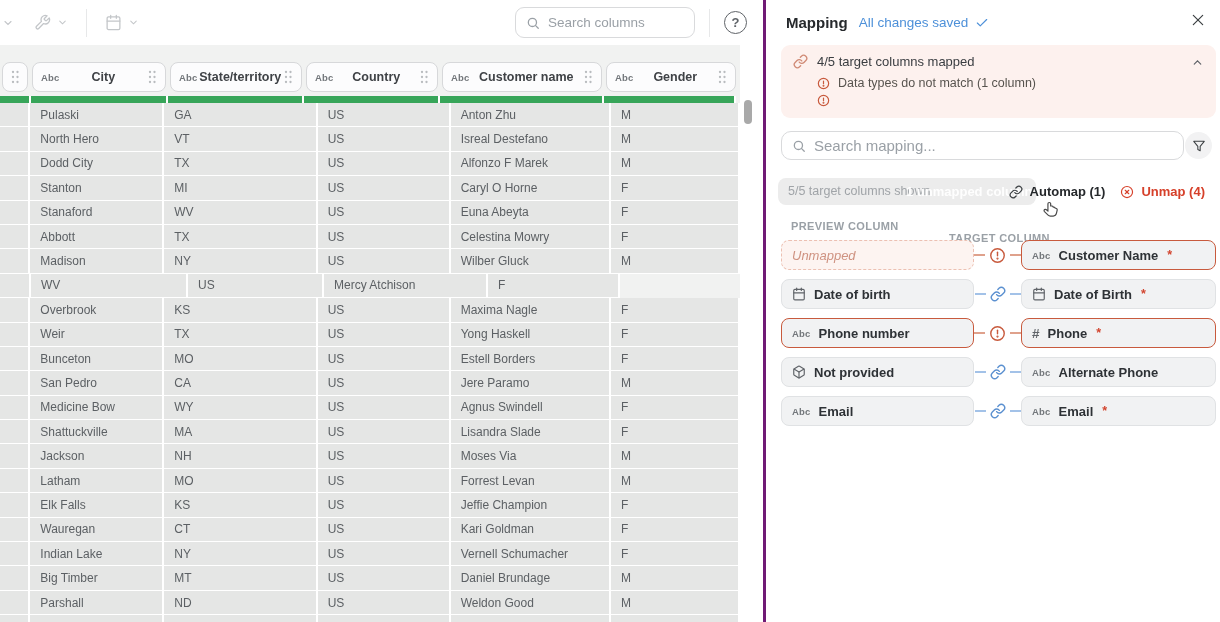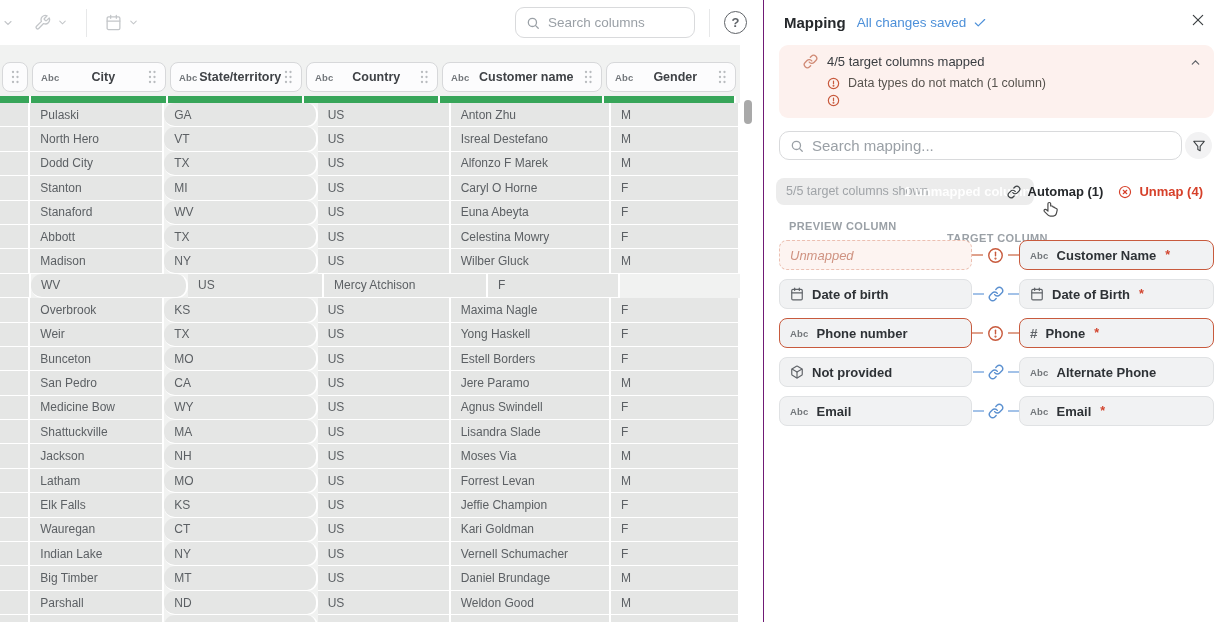--- a/index.html
+++ b/index.html
@@ -30,34 +30,34 @@
   .hpill .hlabel { flex:1; text-align:center; font-size:12.5px; font-weight:600; color:#3f4246; }
   .tlabel { font-size:9.5px; font-weight:700; color:#73777b; letter-spacing:.2px; }
   .h0{width:26px; justify-content:center;} .h1{width:134px;} .h2{width:132px;} .h3{width:132px;} .h4{width:160px;} .h5{width:130px;}
   .green-row { display:flex; margin-top:4px; }
   .gseg { height:7px; background:#37a559; border-right:2px solid #fff; }
   .g0{width:31px;} .g1{width:137px;} .g2{width:136px;} .g3{width:136px;} .g4{width:164px;} .g5{width:132px;}
   .trow { display:flex; height:24.4px; }
   .cell { background:#e5e6e5; border-right:2px solid #fff; border-bottom:1px solid #fff;
     font-size:12px; color:#5c6064; display:flex; align-items:center; padding-left:10px;
     white-space:nowrap; overflow:hidden; }
-  .c0{width:31px; padding-left:0;} .c1{width:137px;} .c2{width:157px;border-radius:11px;} .c3{width:136px;} .c4{width:164px;} .c5{width:132px;}
+  .c0{width:31px; padding-left:0;} .c1{width:137px;} .c2{width:157px;} .c3{width:136px;} .c4{width:164px;} .c5{width:132px;}
   .gutter { position:absolute; left:740px; top:45px; width:23px; height:577px; background:#fff; }
   .thumb { position:absolute; left:4px; top:55px; width:8px; height:24px; border-radius:4px; background:#a9a9a9; }
 
   
   .panel { position:absolute; left:763px; top:0; width:457px; height:622px; background:#fff;
-    border-left:1px solid #701a75; }
+    border-left:3px solid #701a75; }
   .panel-head { position:absolute; left:20px; top:14px; display:flex; align-items:center; gap:11px; }
   .panel-title { font-size:15px; font-weight:700; color:#26292c; }
   .saved { font-size:13.5px; color:#4d90d9; display:flex; align-items:center; gap:7px; }
   .close-x { position:absolute; right:14px; top:12px; color:#3c4043; display:flex; cursor:pointer; }
 
   .alert { position:absolute; left:15px; top:45px; width:435px; height:73px; background:#fdf1ee;
-    border-radius:9px; padding:9px 12px 0 24px; }
+    border-radius:9px; padding:9px 12px 0 12px; }
   .alert-top { display:flex; align-items:center; gap:9px; }
   .alert-title { font-size:13px; font-weight:400; color:#3a3d41; }
   .alert-chev { position:absolute; right:12px; top:11px; color:#5f6368; display:flex; }
   .alert-items { margin-top:4px; padding-left:24px; list-style:none; }
   .alert-items li { display:flex; align-items:center; gap:8px; font-size:12.5px; color:#57534e; line-height:21px; }
 
   .search-map { position:absolute; left:15px; top:131px; width:403px; height:29px; border:1px solid #d9dadc;
     border-radius:10px; display:flex; align-items:center; padding:0 10px; gap:8px; background:#fff; }
   .search-map input { border:none; outline:none; flex:1; font-size:15px; color:#3c4043;
     font-family:"Liberation Sans",sans-serif; background:transparent; }

